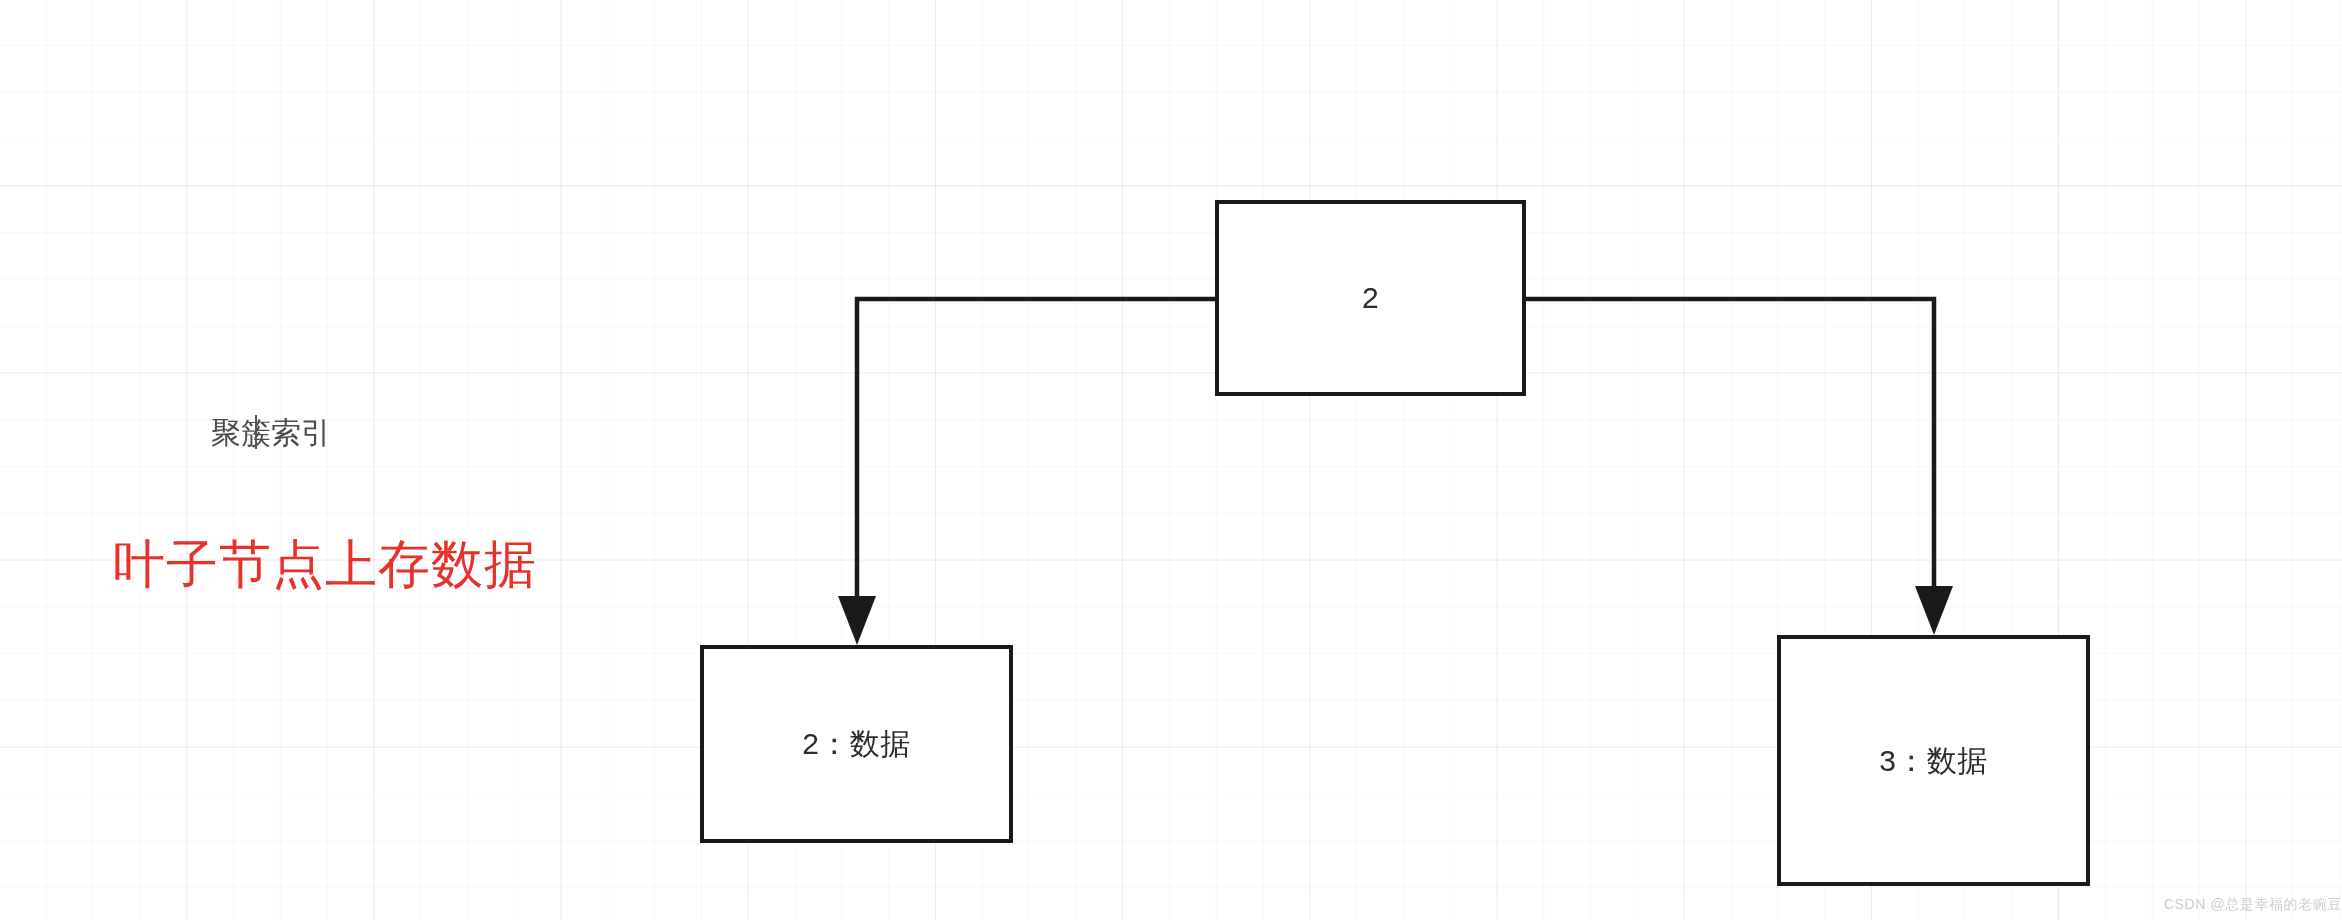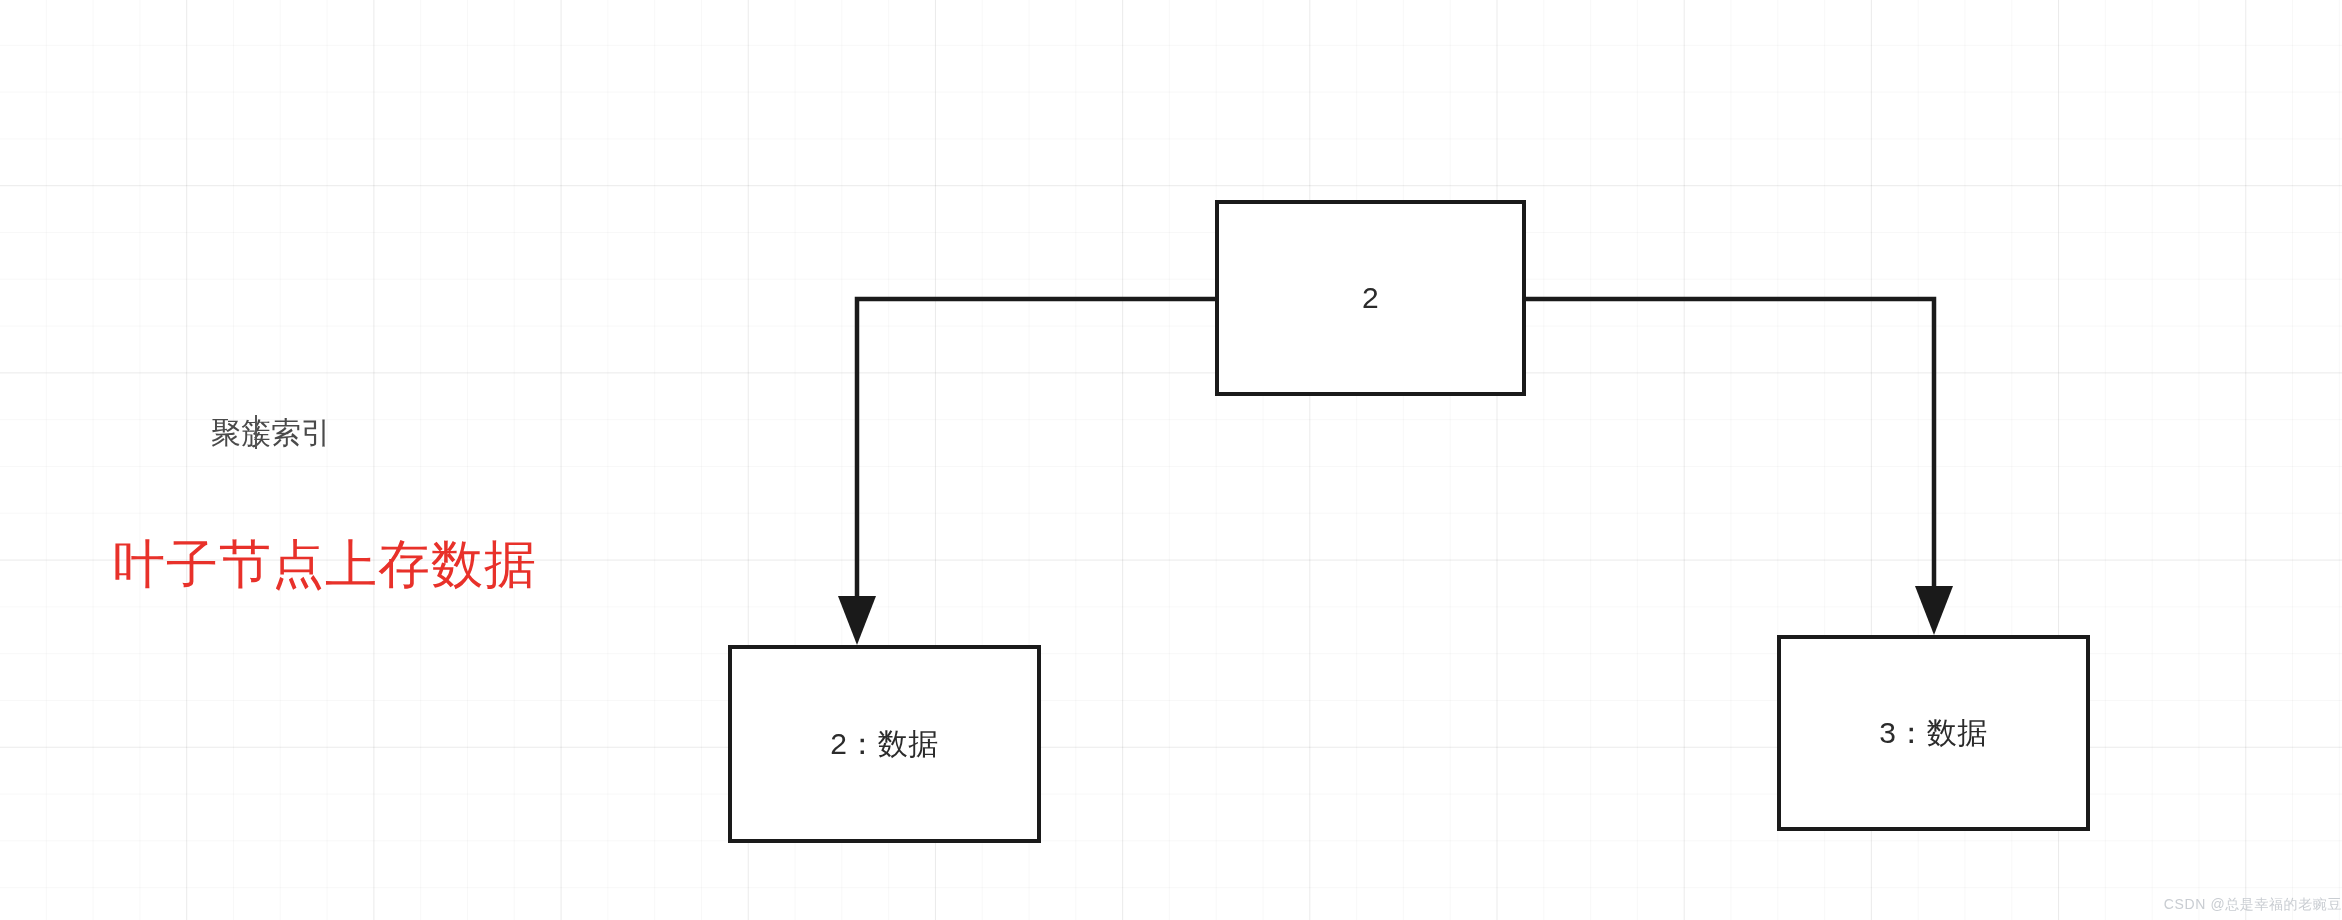--- a/index.html
+++ b/index.html
@@ -47,22 +47,22 @@
     color: #2b2b2b;
     letter-spacing: 0.5px;
   }
   .node .node-label {
     font-size: 30px;
     line-height: 1;
     white-space: nowrap;
   }
 
   #node-root  { left: 1215px; top: 200px; width: 311px; height: 196px; }
-  #node-leaf-left  { left: 700px;  top: 645px; width: 313px; height: 198px; margin-left: 28px; }
-  #node-leaf-right { left: 1777px; top: 635px; width: 313px; height: 196px; }
+  #node-leaf-left  { left: 700px;  top: 645px; width: 313px; height: 198px; }
+  #node-leaf-right { left: 1777px; top: 635px; width: 313px; height: 251px; }
 
   .free-text {
     position: absolute;
     white-space: nowrap;
     line-height: 1;
   }
   #label-clustered-index {
     left: 211px;
     top: 418px;
     font-size: 30px;

